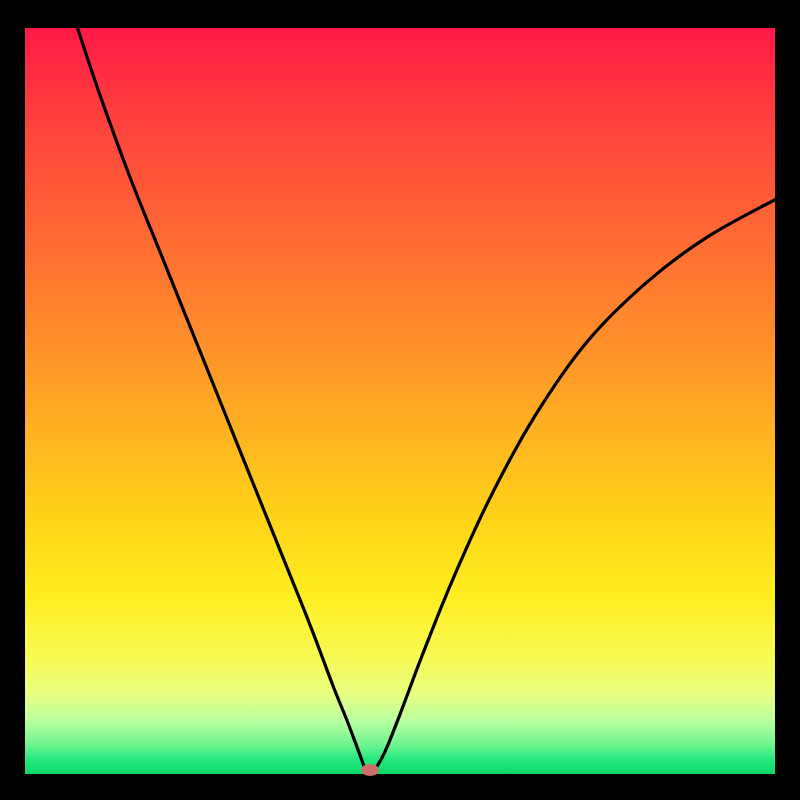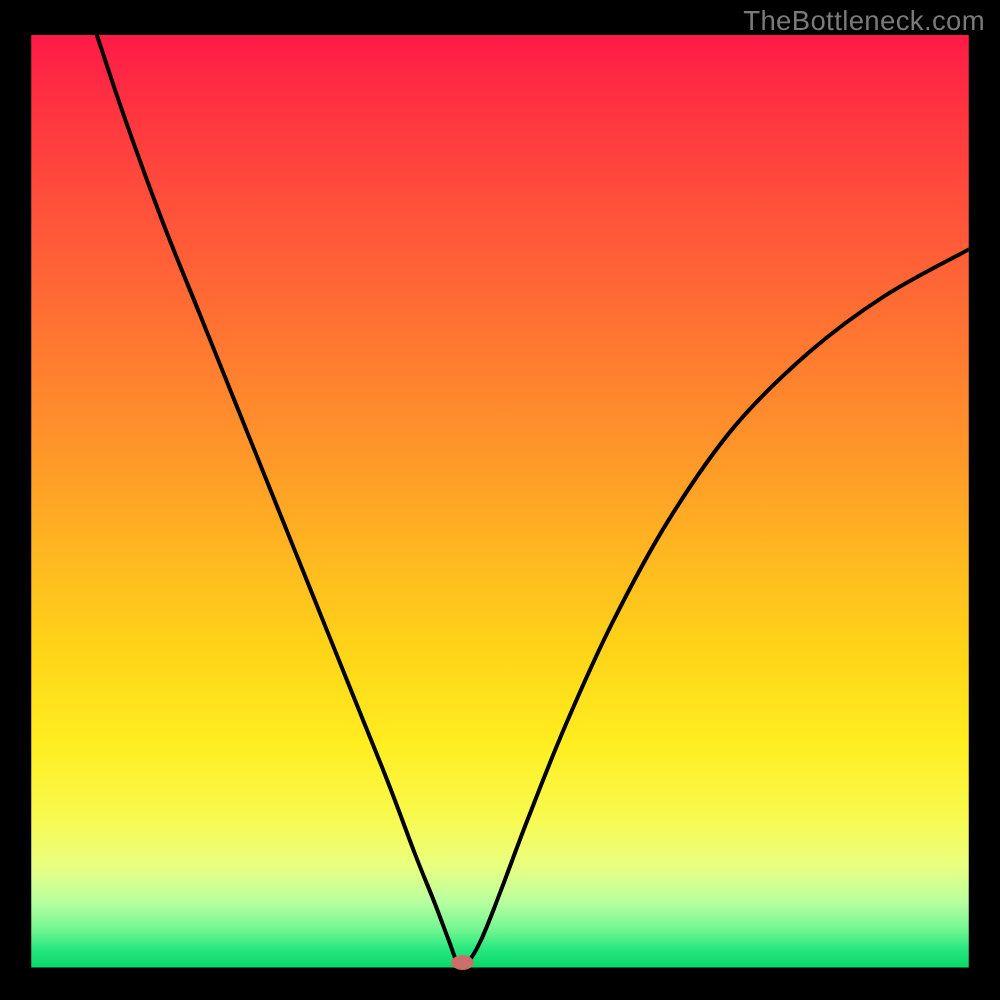--- a/index.html
+++ b/index.html
@@ -65,21 +65,20 @@
     background: #cc6f6a;
     border-radius: 50% / 50%;
     transform: translate(-50%, -50%);
   }
 </style>
 </head>
 <body>
 
 <div class="frame">
 
-  <div class="watermark">TheBottleneck.com</div>
 
   <div class="plot-area">
 
     <svg class="curve" viewBox="0 0 750 746" preserveAspectRatio="none">
       <path id="curve-path" d="M 52.50 0.00 C 56.55 12.09, 65.55 40.28, 75.00 67.14 C 84.45 94.00, 94.20 121.00, 105.00 149.20 C 115.80 177.40, 124.20 196.94, 135.00 223.80 C 145.80 250.66, 154.20 271.54, 165.00 298.40 C 175.80 325.26, 184.20 346.14, 195.00 373.00 C 205.80 399.86, 214.20 420.74, 225.00 447.60 C 235.80 474.46, 244.20 495.34, 255.00 522.20 C 265.80 549.06, 275.55 572.63, 285.00 596.80 C 294.45 620.97, 300.75 639.02, 307.50 656.48 C 314.25 673.94, 317.77 681.69, 322.50 693.78 C 327.23 705.87, 330.38 714.89, 333.75 723.62 C 337.13 732.35, 338.55 738.91, 341.25 742.27 C 343.95 745.63, 345.38 745.63, 348.75 742.27 C 352.13 738.91, 355.27 733.69, 360.00 723.62 C 364.73 713.55, 368.25 703.78, 375.00 686.32 C 381.75 668.86, 388.05 650.81, 397.50 626.64 C 406.95 602.47, 415.35 580.24, 427.50 552.04 C 439.65 523.84, 450.15 499.52, 465.00 469.98 C 479.85 440.44, 492.45 416.12, 510.00 387.92 C 527.55 359.72, 542.25 337.49, 562.50 313.32 C 582.75 289.15, 600.90 272.44, 622.50 253.64 C 644.10 234.84, 659.55 223.65, 682.50 208.88 C 705.45 194.11, 737.85 178.29, 750.00 171.58" fill="none" stroke="#000" stroke-width="3.2" stroke-linecap="round" stroke-linejoin="round"></path>
     </svg>
 
     <div id="marker" class="marker" style="left: 345px; top: 742.27px; background: rgb(204, 111, 106);"></div>
 
   </div>

